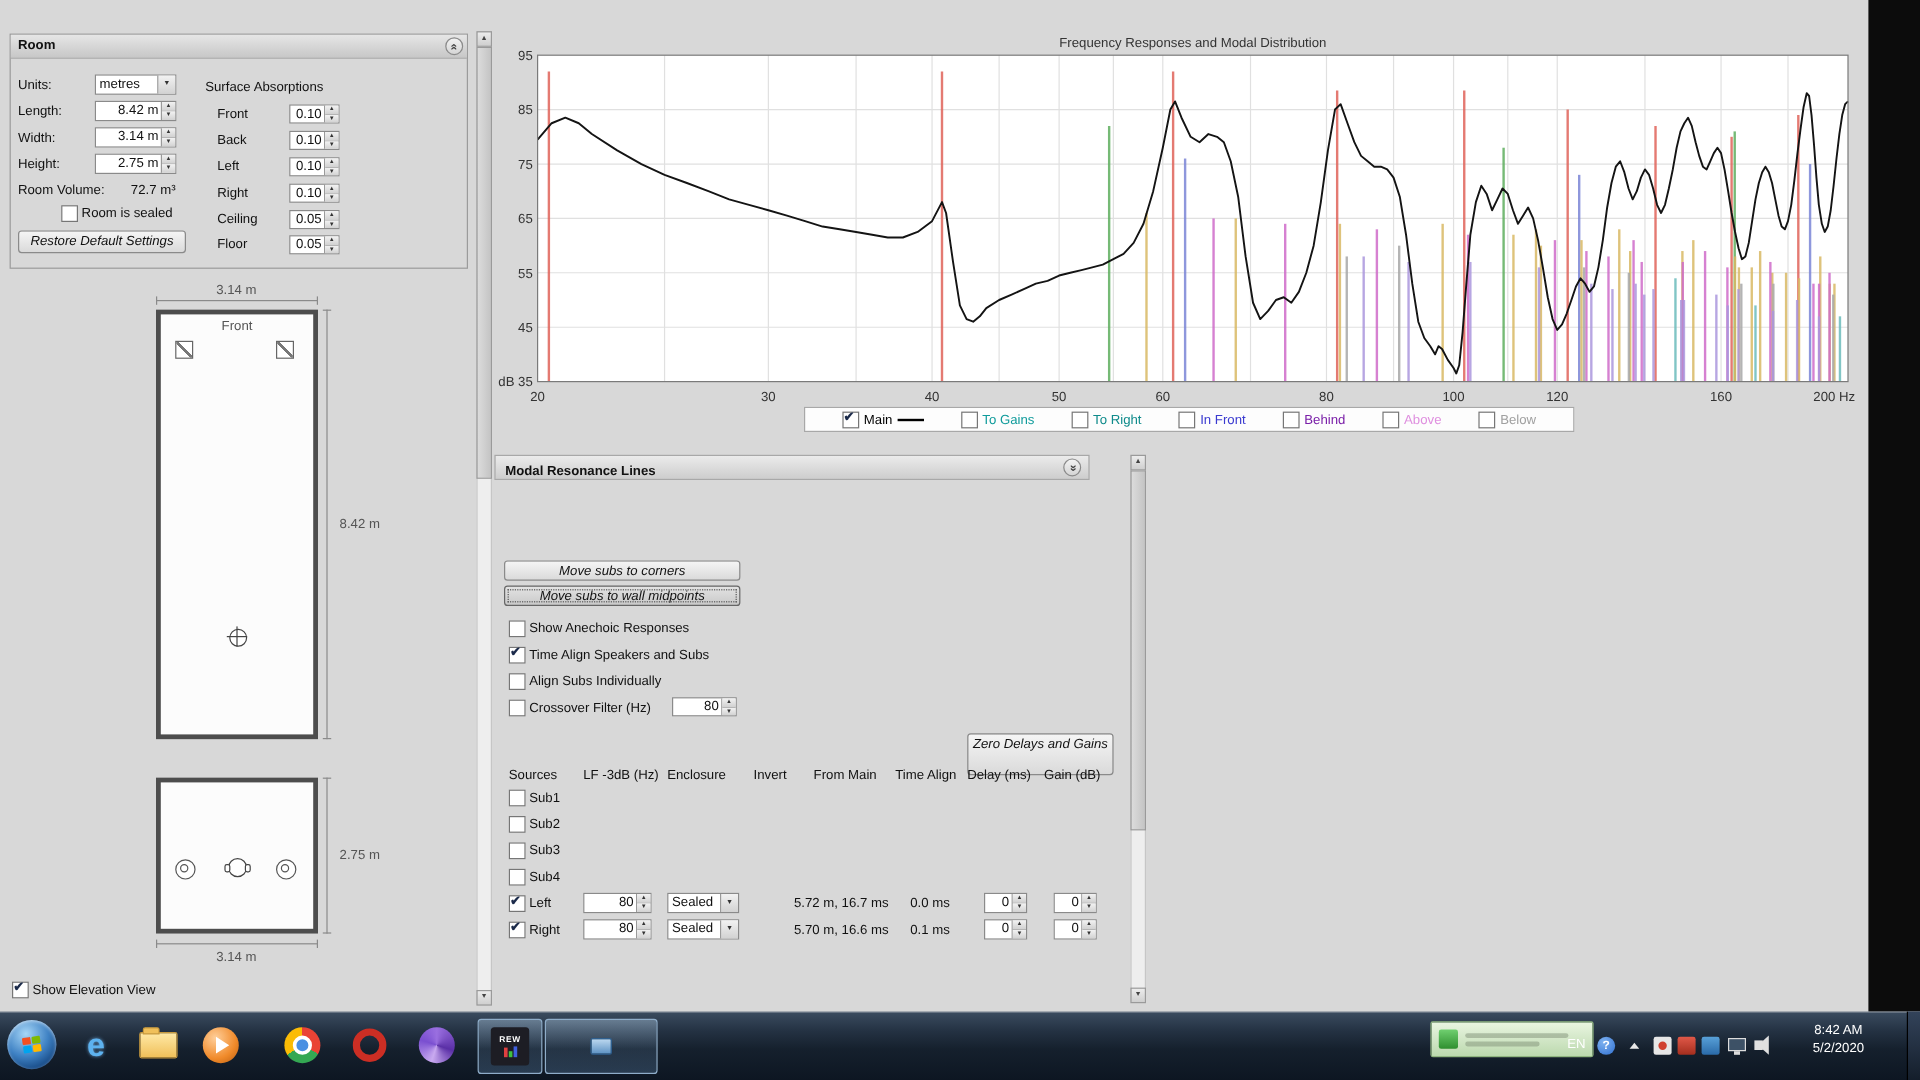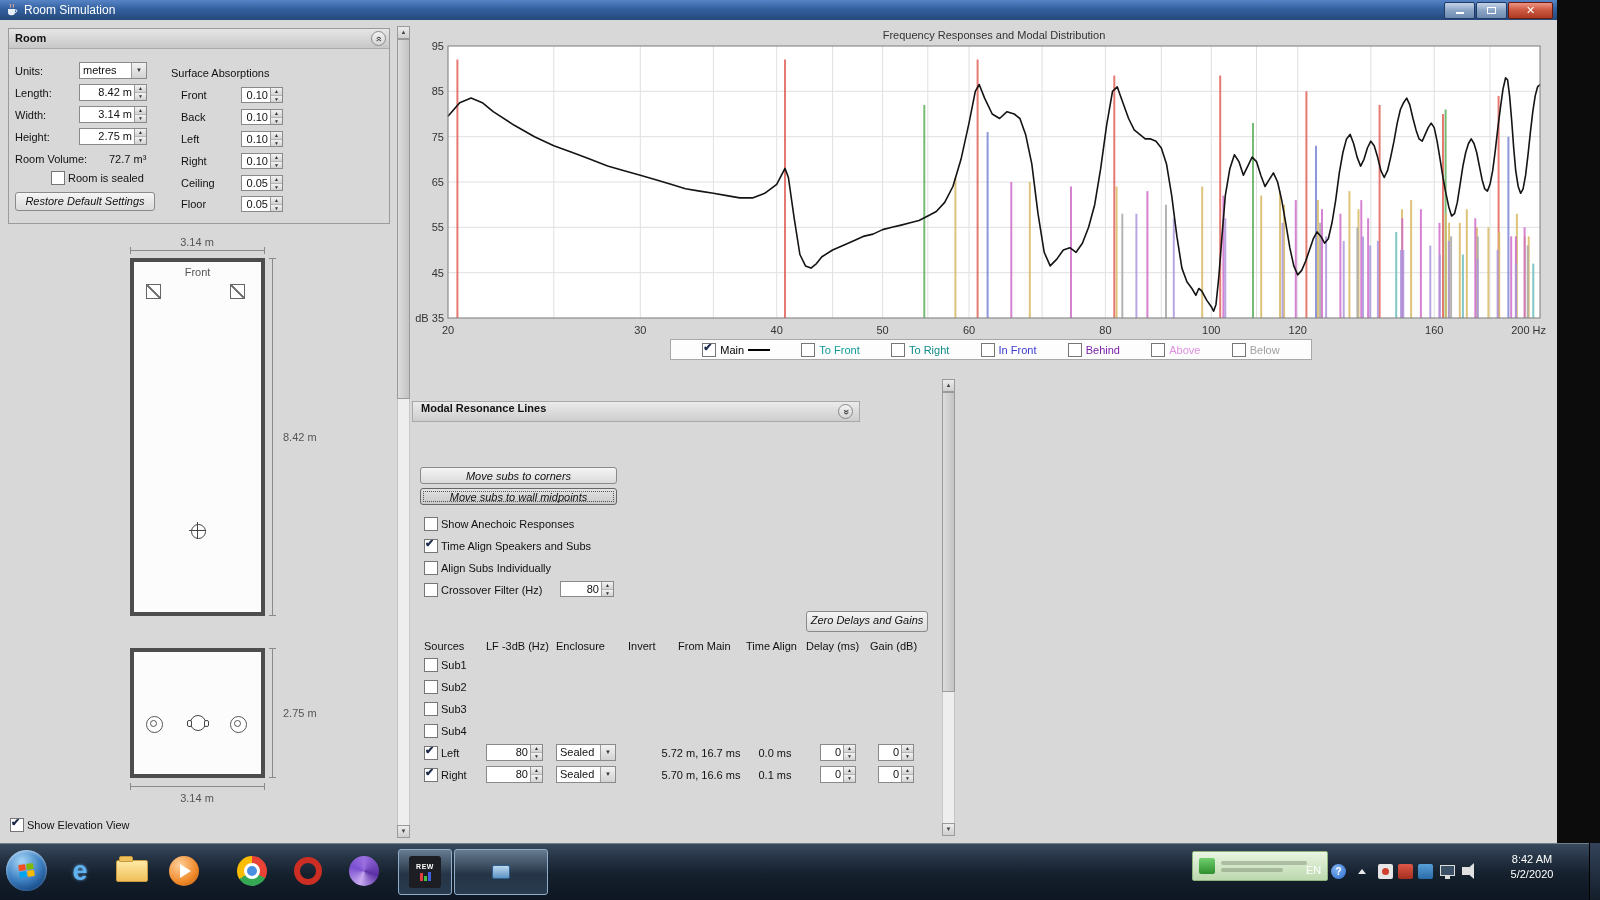--- a/index.html
+++ b/index.html
@@ -68,22 +68,22 @@
   .sb-thumb{position:absolute;width:13px;background:linear-gradient(90deg,#dcdcdc,#c4c4c4);border:1px solid #9a9a9a;box-sizing:border-box;}
   
   #chart-svg{position:absolute;left:412px;top:26px;}
   #chart-svg text{font-family:"Liberation Sans",sans-serif;font-size:11px;fill:#333;}
   #legend{position:absolute;left:670px;top:339px;width:642px;height:21px;background:#fdfdfd;border:1px solid #a8a8a8;
     display:flex;align-items:center;justify-content:space-evenly;box-sizing:border-box;}
   .lg-item{display:flex;align-items:center;gap:4px;position:relative;}
   .lg-item .cb{position:relative;}
   .lg-line{width:22px;height:2px;display:inline-block;}
   
-  .secbar{position:absolute;left:412px;width:448px;height:21px;background:linear-gradient(#ebebeb,#cdcdcd);
-    border:1px solid #a8a8a8;display:flex;align-items:flex-start;font-weight:bold;padding:0 8px;box-sizing:border-box;margin-top:22px;}
+  .secbar{position:absolute;left:412px;width:496px;height:21px;background:linear-gradient(#ebebeb,#cdcdcd);
+    border:1px solid #a8a8a8;display:flex;align-items:flex-end;font-weight:bold;padding:0 8px;box-sizing:border-box;}
   .secbar .chev-btn{top:2px;right:18px;}
   
   .taskbar{position:absolute;left:0;top:843px;width:1600px;height:57px;
     background:linear-gradient(#3b4c60,#243243 28%,#15202d 55%,#0d1622);}
   .taskbar::before{content:"";position:absolute;top:0;left:0;right:0;height:1px;background:rgba(255,255,255,.28);}
   .tb-btn{position:absolute;top:6px;width:44px;height:44px;display:flex;align-items:center;justify-content:center;border-radius:3px;}
   .tb-active{border:1px solid #8fadc9;background:linear-gradient(rgba(190,220,245,.38),rgba(120,160,200,.16) 55%,rgba(100,140,180,.30));}
   .orb{position:absolute;left:6px;top:7px;width:41px;height:41px;border-radius:50%;
     background:radial-gradient(circle at 38% 28%,#a6d6f7,#3f82c4 48%,#174a86 78%,#0c2d58);
     box-shadow:inset 0 1px 3px rgba(255,255,255,.6);display:flex;align-items:center;justify-content:center;}
@@ -118,39 +118,20 @@
   .vol-ico::after{content:"";position:absolute;left:3px;top:-4px;border-right:9px solid #e0e0e0;border-top:8px solid transparent;border-bottom:8px solid transparent;}
   .clock{position:absolute;left:1486px;top:9px;width:92px;color:#fff;text-align:center;line-height:15px;}
   .show-desktop{position:absolute;left:1589px;top:0;width:11px;height:57px;background:linear-gradient(#33435a,#141e2b);border-left:1px solid #000;}
   .coffee{width:14px;height:14px;flex:none;}
 </style>
 </head>
 <body>
 
 <div id="screen">
 
-  <div class="titlebar">
-    <svg class="coffee" viewBox="0 0 14 14">
-      <path d="M3 6 h7 v3.2 a3 3 0 0 1 -3 3 h-1 a3 3 0 0 1 -3 -3 z" fill="#e8eef8"></path>
-      <path d="M10 7 h1.6 a1.8 1.8 0 0 1 -1.8 2.6" fill="none" stroke="#e8eef8" stroke-width="1"></path>
-      <path d="M5 1 q1.6 1.8 0 3.6 M8 1 q1.6 1.8 0 3.6" stroke="#f0a898" stroke-width="1" fill="none"></path>
-    </svg>
-    <span>Room Simulation</span>
-    <div class="win-buttons">
-      <div class="winbtn">
-          <span class="glyph-min"></span>
-        </div>
-      <div class="winbtn">
-          <span class="glyph-max"></span>
-        </div>
-      <div class="winbtn close">
-          <span>✕</span>
-        </div>
-    </div>
-  </div>
   <div class="right-strip"></div>
 
   <div class="groupbox">
     <div class="groupbox-header">
       <span>Room</span>
       <span class="chev-btn chev-up"></span>
     </div>
     <span class="lbl" style="left:6px;top:36px">Units:</span>
     <div class="dd" style="left:70px;top:33px;width:68px;height:17px">
       <span class="val">metres</span>
@@ -390,21 +371,21 @@
       <text x="1134.0" y="308" text-anchor="end">200 Hz</text>
     </svg>
   <div id="legend">
       <span class="lg-item">
         <span class="cb checked"></span>
         <span style="color: rgb(0, 0, 0); text-align: right;">Main</span>
         <span class="lg-line" style="background: rgb(0, 0, 0);"></span>
       </span>
       <span class="lg-item">
         <span class="cb"></span>
-        <span style="color: rgb(15, 155, 155);">To Front</span>
+        <span style="color: rgb(15, 155, 155);">To Gains</span>
       </span>
       <span class="lg-item">
         <span class="cb"></span>
         <span style="color: rgb(15, 139, 139);">To Right</span>
       </span>
       <span class="lg-item">
         <span class="cb"></span>
         <span style="color: rgb(58, 58, 208);">In Front</span>
       </span>
       <span class="lg-item">
@@ -438,21 +419,21 @@
   <span class="cb" style="left:424px;top:583px"></span>
   <span class="lbl" style="left:441px;top:584px">Crossover Filter (Hz)</span>
   <div class="spin" style="left:560px;top:581px;width:54px;height:16px">
     <span class="val">80</span>
     <span class="arr">
         <i>▲</i>
         <i>▼</i>
       </span>
   </div>
 
-  <div class="btn" style="left:806px;top:611px;width:122px;height:21px">Zero Delays and Gains</div>
+  <div class="btn" style="left:806px;top:611px;width:122px;height:35px">Zero Delays and Gains</div>
 
   <span class="lbl" style="left:424px;top:640px">Sources</span>
   <span class="lbl" style="left:486px;top:640px">LF -3dB (Hz)</span>
   <span class="lbl" style="left:556px;top:640px">Enclosure</span>
   <span class="lbl" style="left:628px;top:640px">Invert</span>
   <span class="lbl" style="left:678px;top:640px">From Main</span>
   <span class="lbl" style="left:746px;top:640px">Time Align</span>
   <span class="lbl" style="left:806px;top:640px">Delay (ms)</span>
   <span class="lbl" style="left:870px;top:640px">Gain (dB)</span>
 

